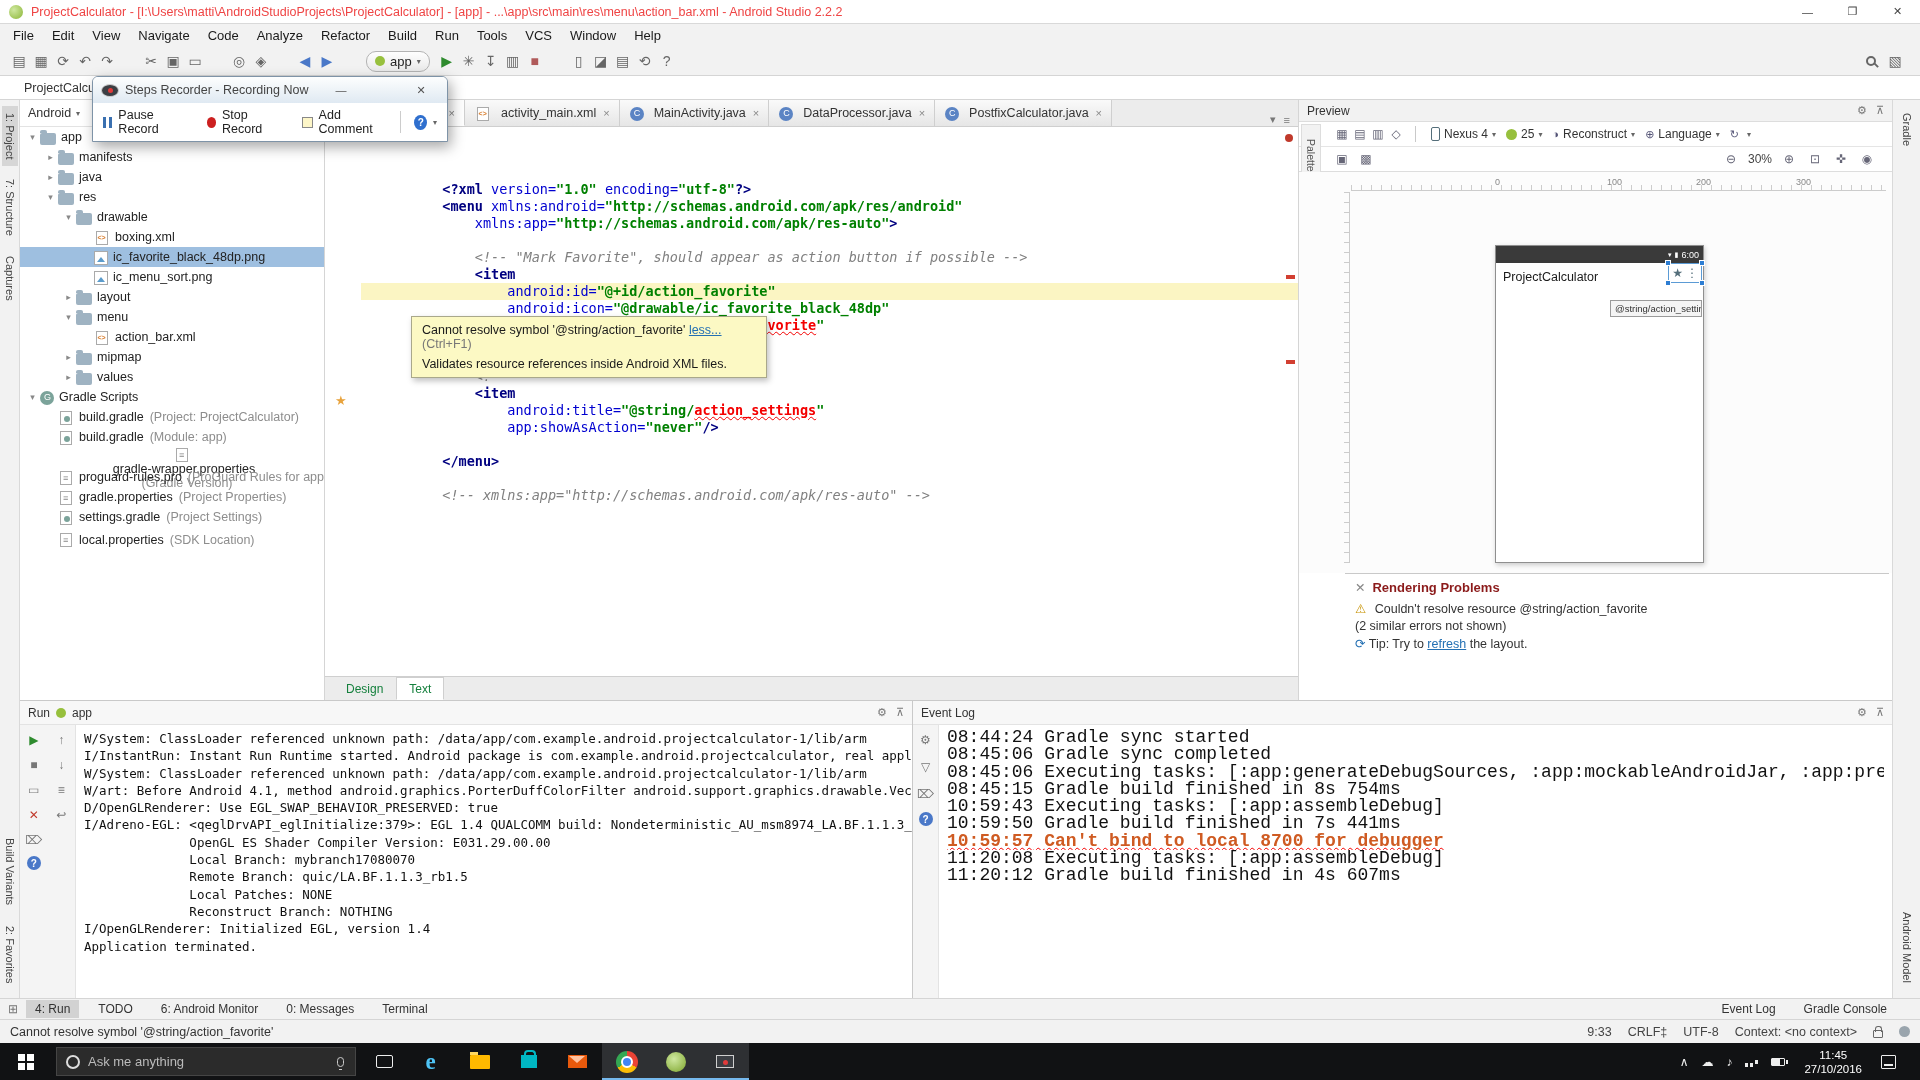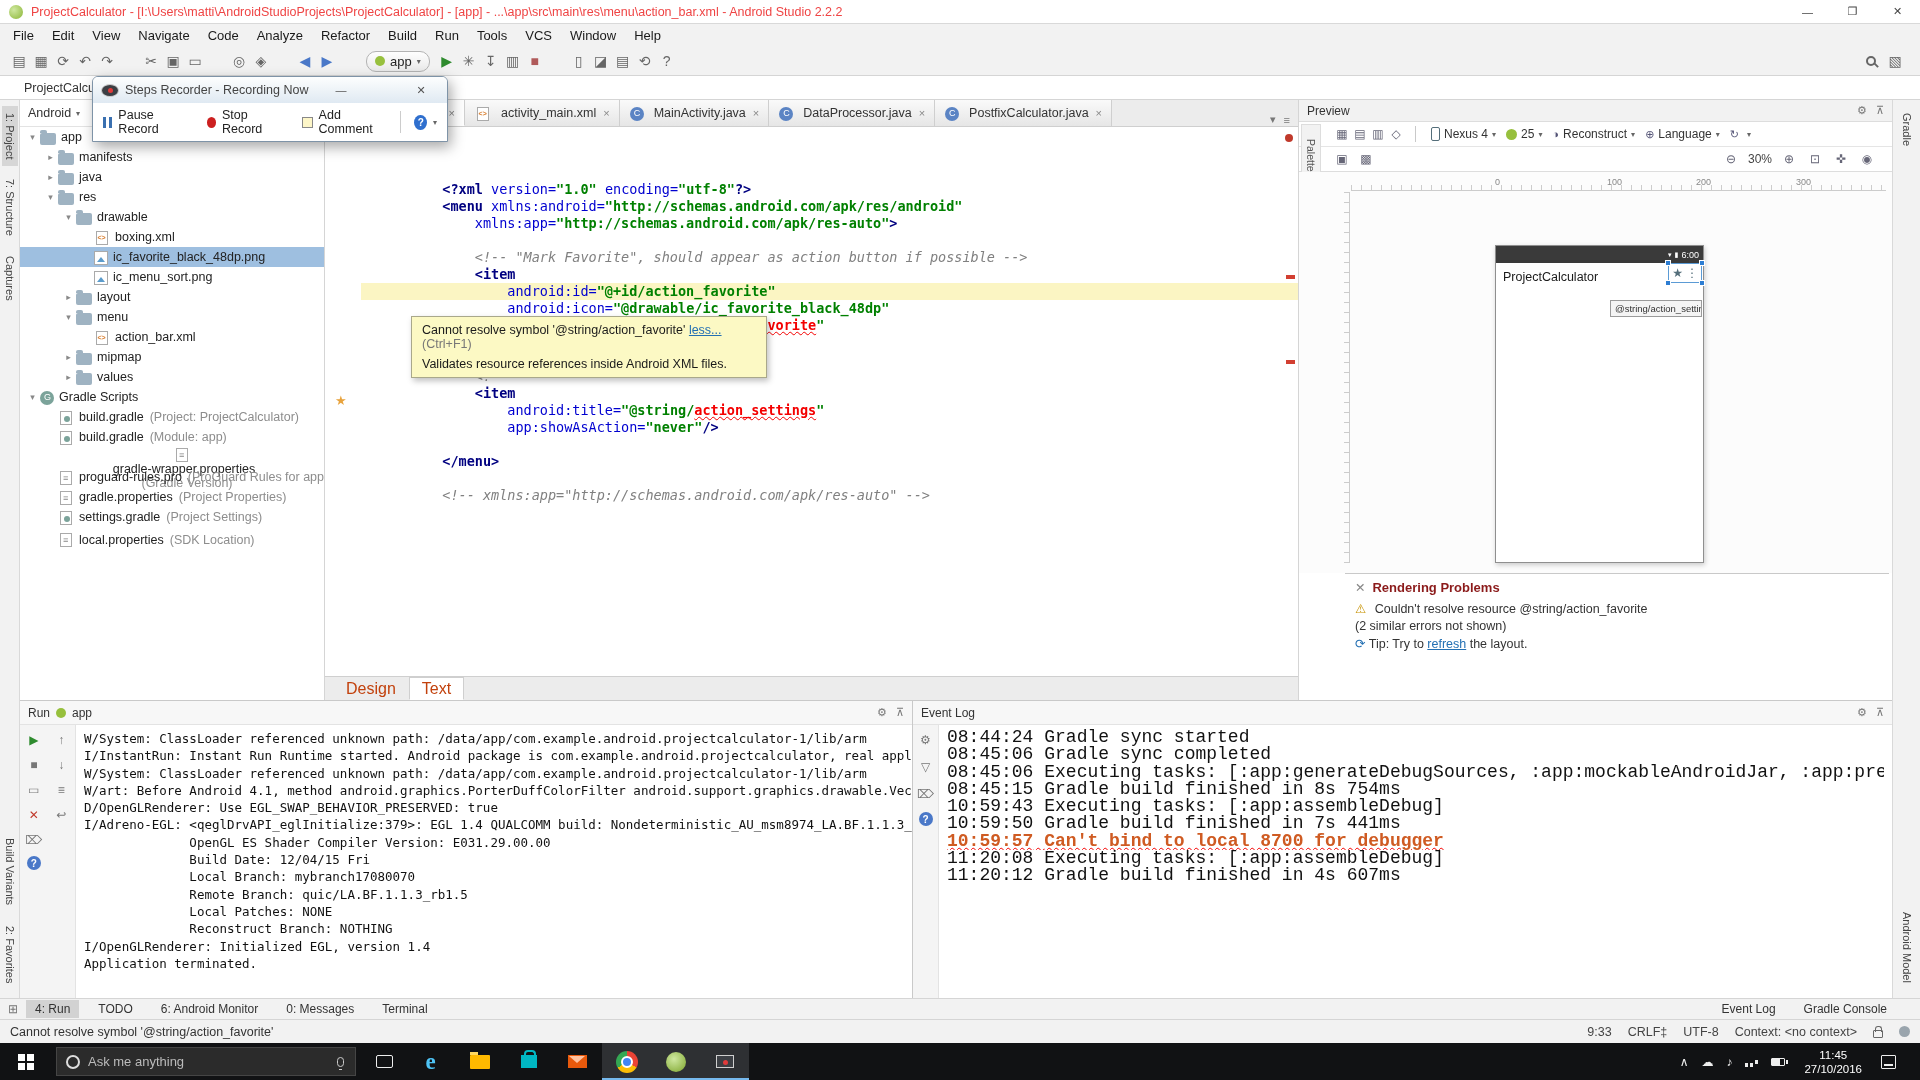--- a/index.html
+++ b/index.html
@@ -73,21 +73,21 @@
 .com{color:#808080;font-style:italic}
 .caret{display:inline-block;width:2px;height:14px;background:#111;vertical-align:middle;margin:0 -1px}
 .gutter-star{position:absolute;left:10px;top:266px;color:#e8a33d;font-size:13px}
 .stripe-mark{position:absolute;right:3px;width:9px;height:4px;background:#d23f31}
 .err-dot{position:absolute;right:5px;top:7px;width:8px;height:8px;border-radius:50%;background:#c0392b}
 #edtooltip{position:absolute;left:86px;top:216px;width:356px;background:#FCF9C4;border:1px solid #a9a88b;box-shadow:2px 3px 6px rgba(0,0,0,.25);padding:6px 10px;font-size:12.5px;color:#1a1a1a;z-index:40}
 #edtooltip .lnk{color:#2470b3;text-decoration:underline}
 #edtooltip .sc{color:#777}
 #edtooltip .l2{margin-top:6px}
 #edbottom{position:absolute;left:0;right:0;bottom:0;height:24px;background:#ececec;border-top:1px solid #cfcfcf;display:flex;align-items:flex-end;padding-left:8px}
-.btab{height:23px;padding:0 12px;display:flex;align-items:center;font-size:16px;color:#c2410c;border:1px solid transparent}
+.btab{height:23px;padding:0 12px;display:flex;align-items:center;font-size:12px;color:#15803d;border:1px solid transparent}
 .btab.selected{background:#fff;border:1px solid #cfcfcf;border-bottom:1px solid #fff}
 
 #preview{position:absolute;top:100px;left:1298px;width:594px;height:600px;background:#fff;border-left:1px solid #d5d5d5}
 #pv-head{height:22px;background:#f2f2f2;border-bottom:1px solid #ddd;display:flex;align-items:center;padding:0 8px;font-size:12px;color:#333}
 #pv-head .picons{margin-left:auto;display:flex;gap:9px;color:#777;font-size:11px}
 #pv-tb1{height:25px;border-bottom:1px solid #e5e5e5;display:flex;align-items:center;gap:4px;padding-left:34px;font-size:12px;color:#333}
 #pv-tb2{height:25px;border-bottom:1px solid #ddd;display:flex;align-items:center;gap:6px;padding:0 8px 0 34px;font-size:12px;color:#444}
 .pvi{width:18px;height:18px;display:flex;align-items:center;justify-content:center;color:#667;font-size:12px;flex:none}
 .combo{display:flex;align-items:center;gap:4px;padding:0 5px;height:20px}
 .cic{display:inline-flex;align-items:center;justify-content:center;font-size:11px;color:#557}
@@ -775,21 +775,20 @@
     </div>
     <div class="console" data-name="run-console">
 
     <div data-name="console-line">W/System: ClassLoader referenced unknown path: /data/app/com.example.android.projectcalculator-1/lib/arm</div>
         <div data-name="console-line">I/InstantRun: Instant Run Runtime started. Android package is com.example.android.projectcalculator, real applicatio</div>
         <div data-name="console-line">W/System: ClassLoader referenced unknown path: /data/app/com.example.android.projectcalculator-1/lib/arm</div>
         <div data-name="console-line">W/art: Before Android 4.1, method android.graphics.PorterDuffColorFilter android.support.graphics.drawable.VectorDra</div>
         <div data-name="console-line">D/OpenGLRenderer: Use EGL_SWAP_BEHAVIOR_PRESERVED: true</div>
         <div data-name="console-line">I/Adreno-EGL: &lt;qeglDrvAPI_eglInitialize:379&gt;: EGL 1.4 QUALCOMM build: Nondeterministic_AU_msm8974_LA.BF.1.1.3_RB1__r</div>
         <div data-name="console-line">              OpenGL ES Shader Compiler Version: E031.29.00.00</div>
-        <div data-name="console-line">              Build Date: 12/04/15 Fri</div>
         <div data-name="console-line">              Local Branch: mybranch17080070</div>
         <div data-name="console-line">              Remote Branch: quic/LA.BF.1.1.3_rb1.5</div>
         <div data-name="console-line">              Local Patches: NONE</div>
         <div data-name="console-line">              Reconstruct Branch: NOTHING</div>
         <div data-name="console-line">I/OpenGLRenderer: Initialized EGL, version 1.4</div>
         <div data-name="console-line">Application terminated.</div>
       </div>
   </div>
 
   <div class="panel" id="event-panel" data-name="event-log-tool-window">

